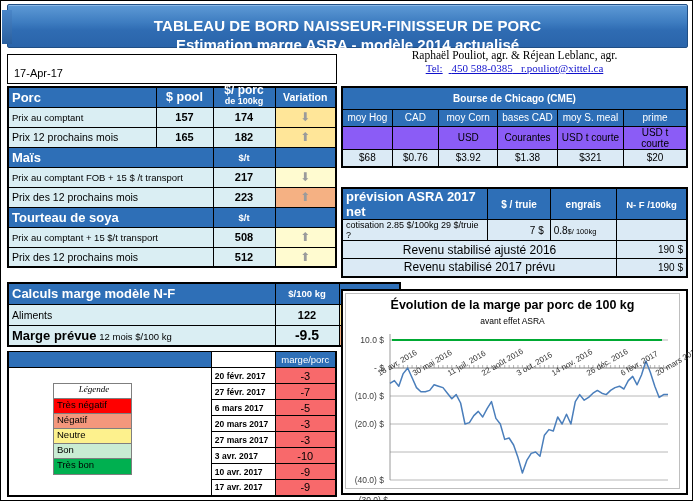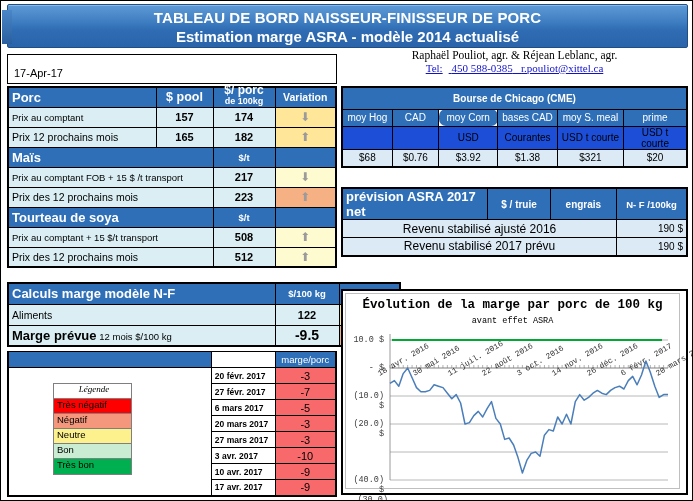--- a/index.html
+++ b/index.html
@@ -23,21 +23,21 @@
     border: 1px solid #1f4e85;
     border-radius: 2px;
     box-shadow: inset 0 1px 0 #8db9e6;
   }
   .banner::before{
     content:"";
     position:absolute; left:-6px; top:5px; width:10px; height:34px;
     background: linear-gradient(to bottom,#4a86c8,#2a5f9e);
   }
   .banner-txt {
-    position: absolute; left: 0; top: 4px; width: 100%;
+    position: absolute; left: 0; top: 12px; width: 100%;
     text-align: center; color: #ffffff;
     font-weight: bold; line-height: 1.25;
   }
   .banner-l1 { font-size: 15px; letter-spacing: .1px; }
   .banner-l2 { font-size: 15px; }
 
   
   .datebox {
     position: absolute; left: 6px; top: 53px; width: 330px; height: 30px;
     border: 1px solid #000; background: #fff;
@@ -108,38 +108,38 @@
   .lg-ne { background:#fdf18d; }
   .lg-b  { background:#c9ecd3; }
   .lg-tb { background:#00b050; }
 
   
   .tbl-cme { position: absolute; left: 340px; top: 85px; width: 347px;}
   .tbl-cme table { width: 347px; border: 2px solid #000; padding-left: 24px;}
   .tbl-cme td { height: 18px; text-align:center; font-size:10px;}
   .cme-title { background:#2e6fb7; color:#fff; font-weight:bold; font-size:12px; height:22px !important;}
   .cme-hd { background:#2e6fb7; color:#fff; font-size:9.5px; height:17px !important;}
-  .cme-sub { background:#1d4ed8; font-size:9.5px;}
+  .cme-sub { background:#8b5cf6; font-size:9.5px;}
   .cme-val { background:#dbeaf5; font-size:10px;}
 
   
   .tbl-asra { position: absolute; left: 340px; top: 186px; width: 347px;}
   .tbl-asra table { width: 347px; border: 2px solid #000;}
   .tbl-asra td { height: 18px; }
   .asra-t1 { background:#2e6fb7; color:#fff; font-weight:bold; font-size:13px; }
   .asra-h  { background:#2e6fb7; color:#fff; font-weight:bold; font-size:10px; text-align:center;}
   .asra-h.small { font-size:9.5px;}
   .asra-sub{ background:#dbeaf5; font-size:9px;}
   .asra-rev{ background:#dbeaf5; font-size:12px; text-align:center;}
   .asra-amt{ background:#dbeaf5; font-size:10px; text-align:right; padding-right:6px;}
 
   
   .chartbox {
     position:absolute; left:340px; top:288px; width:347px; height:206px;
-    border:2px solid #000; background:#fff;font-family:Liberation Mono, monospace;
+    border:2px solid #000; background:#fff;
   }
   .chart-inner { position:absolute; left:2px; top:2px; width:335px; height:196px; border:1px solid #bfbfbf;}
   .chart-title { position:absolute; left:0; top:4px; width:100%; text-align:center;
                  font-size:12.5px; font-weight:bold; color:#000;}
   .chart-sub { position:absolute; left:0; top:22px; width:100%; text-align:center;
                font-size:8.5px; color:#000;}
   .ylab { position:absolute; font-size:8.5px; color:#404040; text-align:right; width:38px;}
   .xlab { position:absolute; font-size:8px; color:#333; white-space:nowrap;
           transform-origin: left top; transform: rotate(-30deg);}
   svg.plot { position:absolute; left:0; top:0; }
@@ -349,21 +349,21 @@
 
   <div class="tbl-cme">
     <table class="grid">
       <tbody>
           <tr>
         <td class="cme-title" colspan="6">Bourse de Chicago (CME)</td>
       </tr>
       <tr>
         <td class="cme-hd" style="width:50px;">moy Hog</td>
         <td class="cme-hd" style="width:46px;">CAD</td>
-        <td class="cme-hd" style="width:59px;border-radius:7px;">moy Corn</td>
+        <td class="cme-hd" style="width:59px;">moy Corn</td>
         <td class="cme-hd" style="width:59px;">bases CAD</td>
         <td class="cme-hd" style="width:66px;margin-left:40px;">moy S. meal</td>
         <td class="cme-hd" style="width:63px;">prime</td>
       </tr>
       <tr>
         <td class="cme-sub"></td>
         <td class="cme-sub"></td>
         <td class="cme-sub">USD</td>
         <td class="cme-sub">Courantes</td>
         <td class="cme-sub">USD t courte</td>
@@ -382,20 +382,28 @@
   </div>
 
   <div class="tbl-asra">
     <table class="grid">
       <tbody>
           <tr>
         <td class="asra-t1" style="width:145px;">prévision ASRA 2017 net</td>
         <td class="asra-h" style="width:62px;">$ / truie</td>
         <td class="asra-h" style="width:66px;">engrais</td>
         <td class="asra-h small" style="width:70px;">N- F /100kg</td>
+      </tr>
+      <tr>
+        <td class="asra-sub">cotisation 2.85 $/100kg  29 $/truie ?</td>
+        <td class="asra-sub" style="text-align:right;padding-right:6px;font-size:10px;">7  $</td>
+        <td class="asra-sub" style="text-align:left;font-size:10px;">
+          <span>0.8</span><span style="font-size:7.5px;">$/ 100kg</span>
+        </td>
+        <td class="asra-sub"></td>
       </tr>
       <tr>
         <td class="asra-rev" colspan="3">Revenu stabilisé ajusté 2016</td>
         <td class="asra-amt">190  $</td>
       </tr>
       <tr>
         <td class="asra-rev" colspan="3">Revenu stabilisé 2017 prévu</td>
         <td class="asra-amt">190  $</td>
       </tr>
     </tbody>

